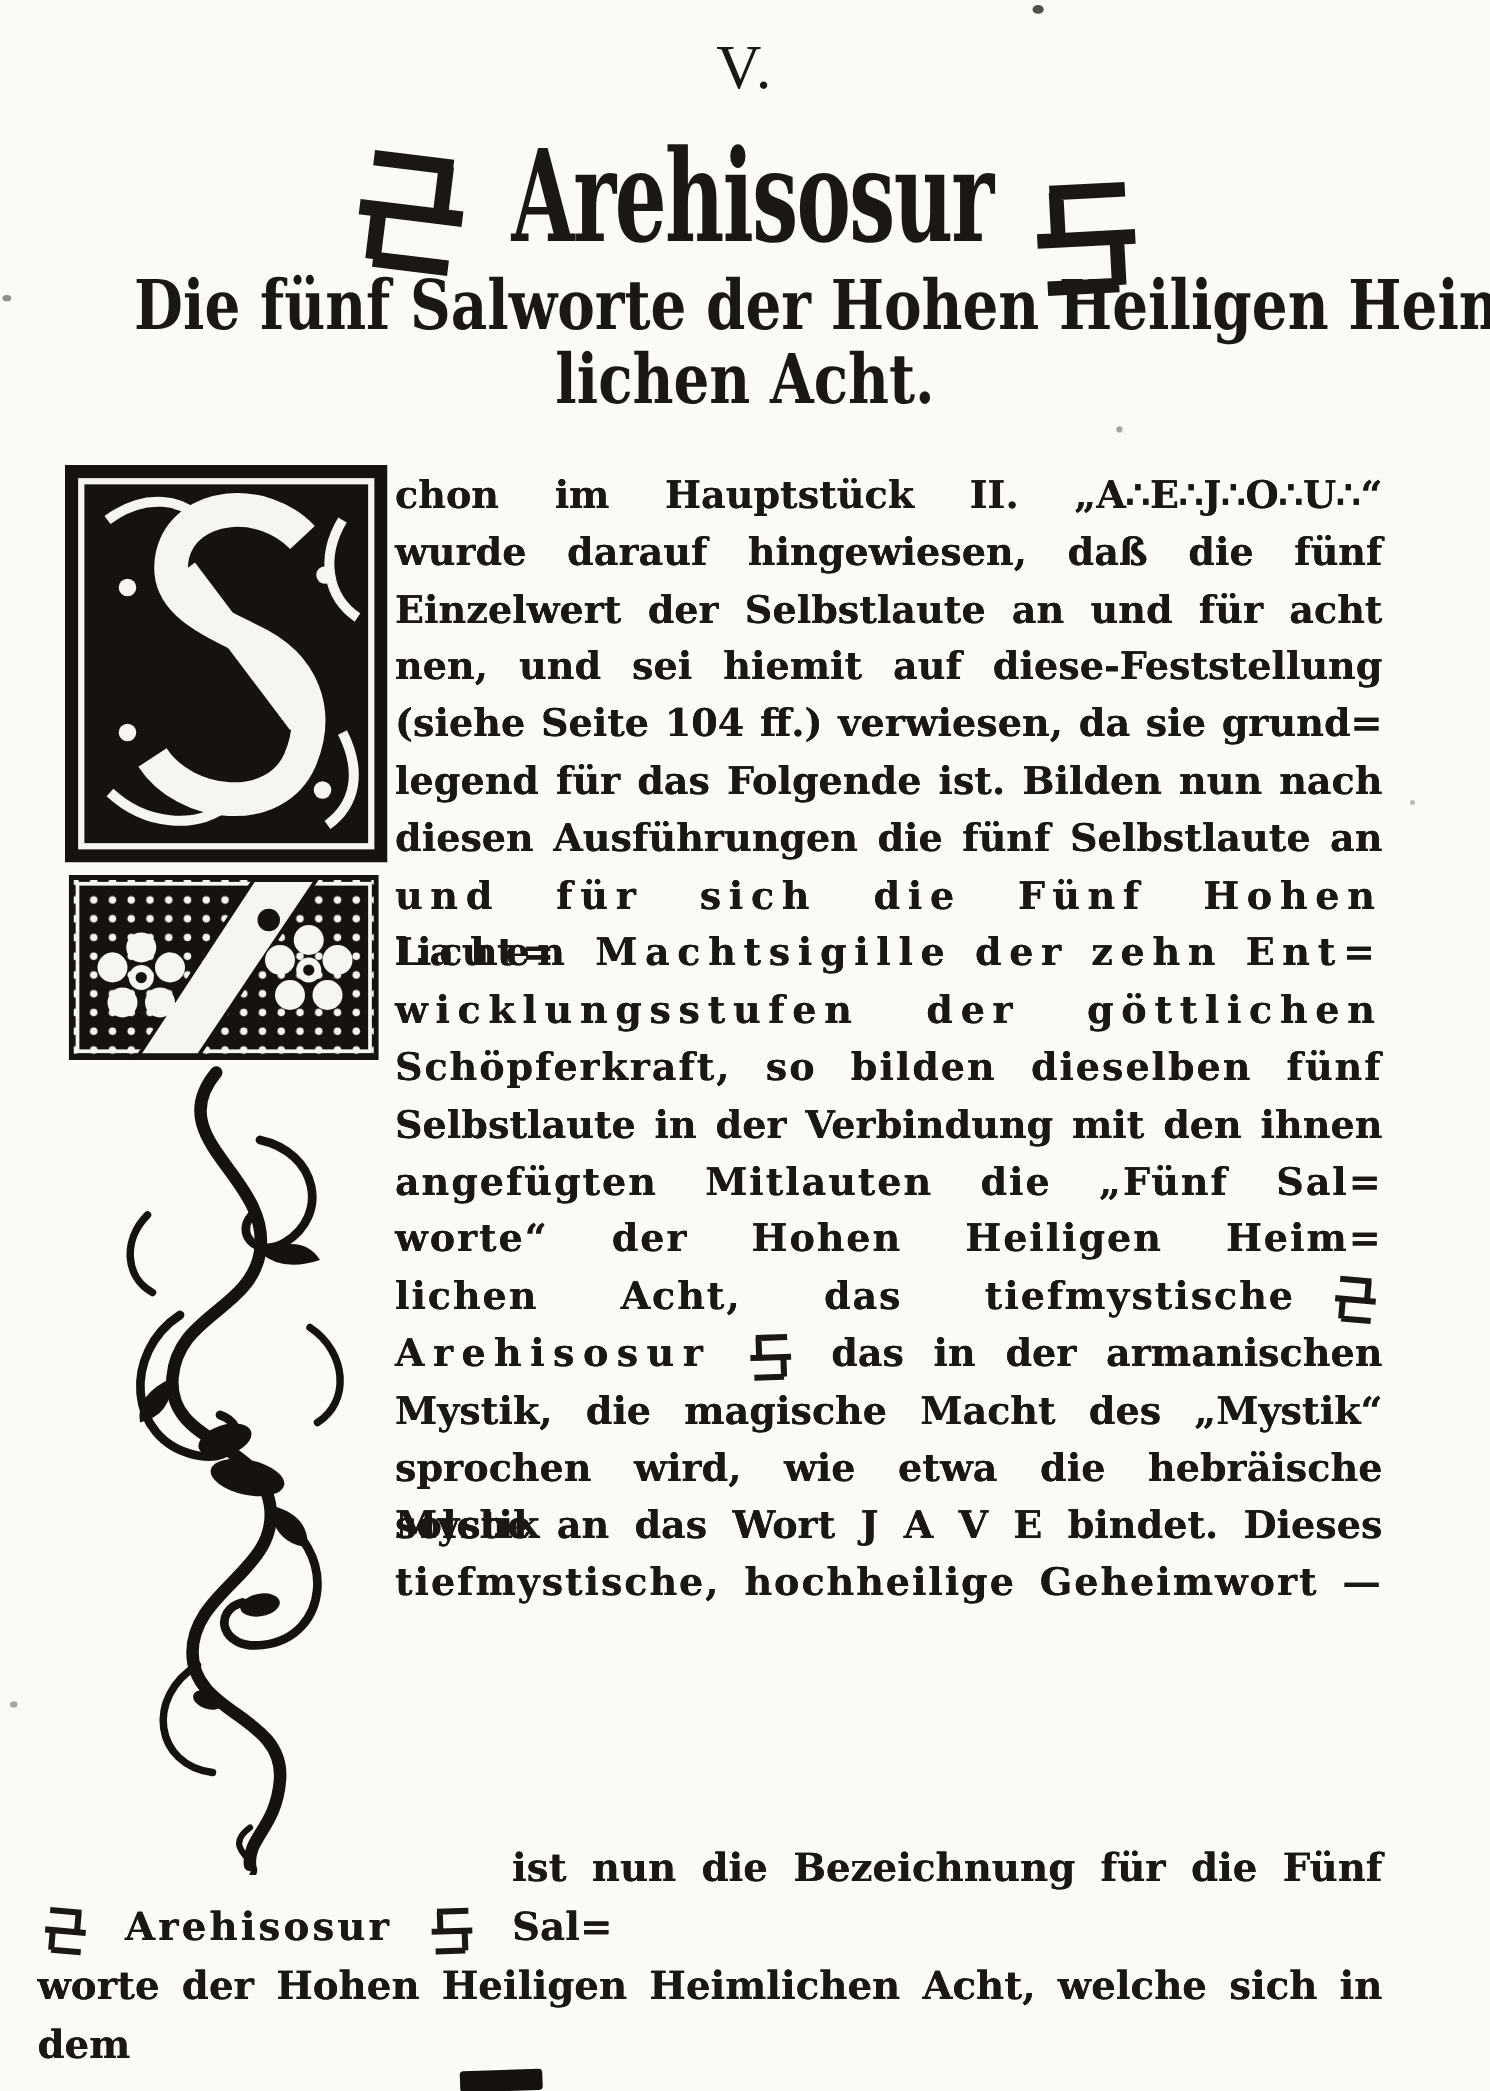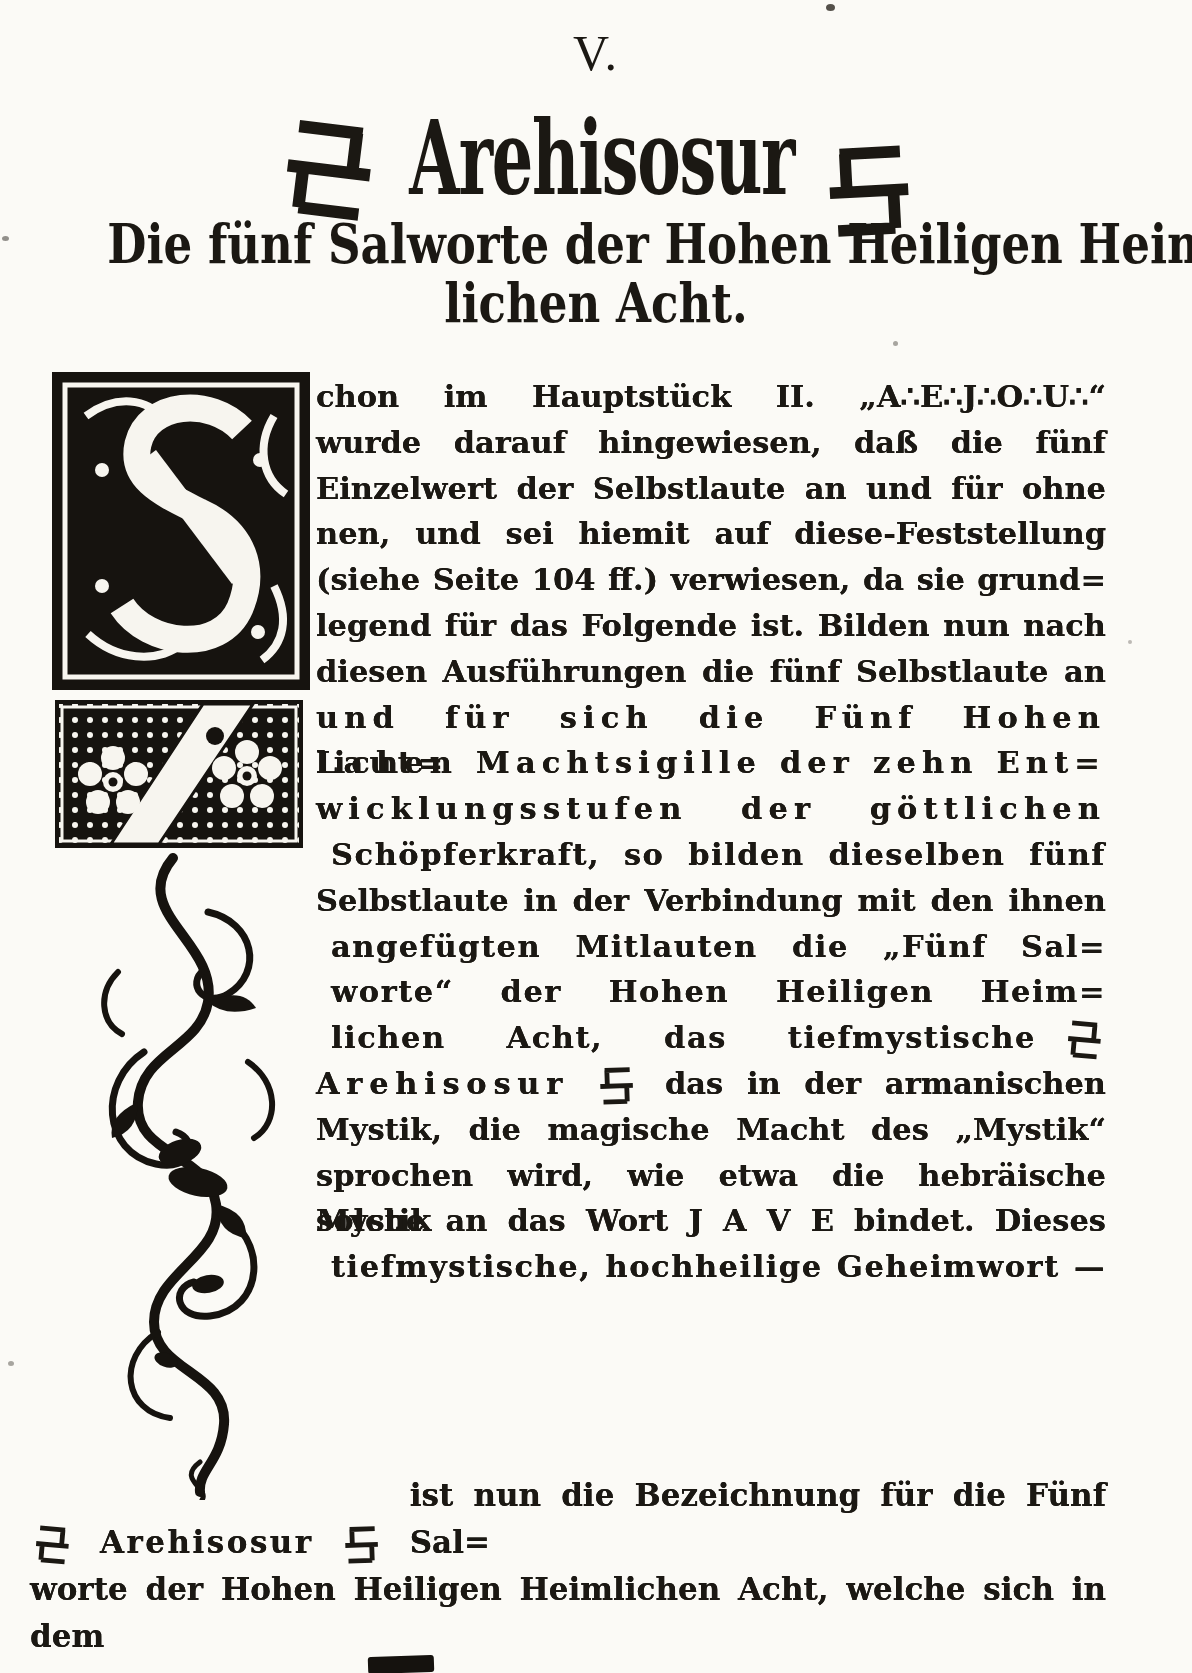--- a/index.html
+++ b/index.html
@@ -46,21 +46,21 @@
   
   .body-col{position:absolute; left:316px; top:374px; width:790px;}
   .bline{
     height:45.8px; line-height:45.8px; font-size:30.5px; font-weight:700;
     text-align:justify; text-align-last:justify;
     text-shadow:0 0 .5px #1b1813;
   }
   .flexline{display:flex; align-items:flex-end;}
   .flexline .jt{flex:1 1 auto; text-align:justify; text-align-last:justify;}
   .sp{letter-spacing:.2em;}
-  .sp-sm{letter-spacing:.05em;margin-left:15px;}
+  .sp-sm{letter-spacing:.05em;}
   .word-spaced{letter-spacing:.22em; white-space:nowrap;}
   .word-spaced-sm{letter-spacing:.08em; white-space:nowrap;}
   .ml{margin-left:26px;} .mr{margin-right:26px;}
   
   .body-full{position:absolute; left:30px; top:1519px; width:1076px;}
   .body-full .bline{font-size:31px; height:47px; line-height:47px;}
   
   .speck{position:absolute; background:#2a261f; border-radius:50%;}
   .blob{
     position:absolute; left:368px; top:1656px; width:66px; height:17px;
@@ -172,21 +172,21 @@
         <ellipse cx="140" cy="330" rx="30" ry="14" transform="rotate(12 140 330)"></ellipse>
         <ellipse cx="150" cy="432" rx="16" ry="9" transform="rotate(-10 150 432)"></ellipse>
         <ellipse cx="108" cy="508" rx="12" ry="7" transform="rotate(20 108 508)"></ellipse>
       </g>
     </svg>
   </div>
 
   <div class="body-col">
     <div class="bline">chon im Hauptstück II. „A∴E∴J∴O∴U∴“</div>
     <div class="bline">wurde darauf hingewiesen, daß die fünf</div>
-    <div class="bline">Einzelwert der Selbstlaute an und für ohne</div>
+    <div class="bline">Einzelwert der Selbstlaute an und für acht</div>
     <div class="bline">nen, und sei hiemit auf diese-Feststellung</div>
     <div class="bline">(siehe Seite 104 ff.) verwiesen, da sie grund=</div>
     <div class="bline">legend für das Folgende ist. Bilden nun nach</div>
     <div class="bline">diesen Ausführungen die fünf Selbstlaute an</div>
     <div class="bline sp">und für sich die Fünf Hohen Laut=</div>
     <div class="bline sp">lichen Machtsigille der zehn Ent=</div>
     <div class="bline sp">wicklungsstufen der göttlichen</div>
     <div class="bline sp-sm">Schöpferkraft, so bilden dieselben fünf</div>
     <div class="bline">Selbstlaute in der Verbindung mit den ihnen</div>
     <div class="bline sp-sm">angefügten Mitlauten die „Fünf Sal=</div>

